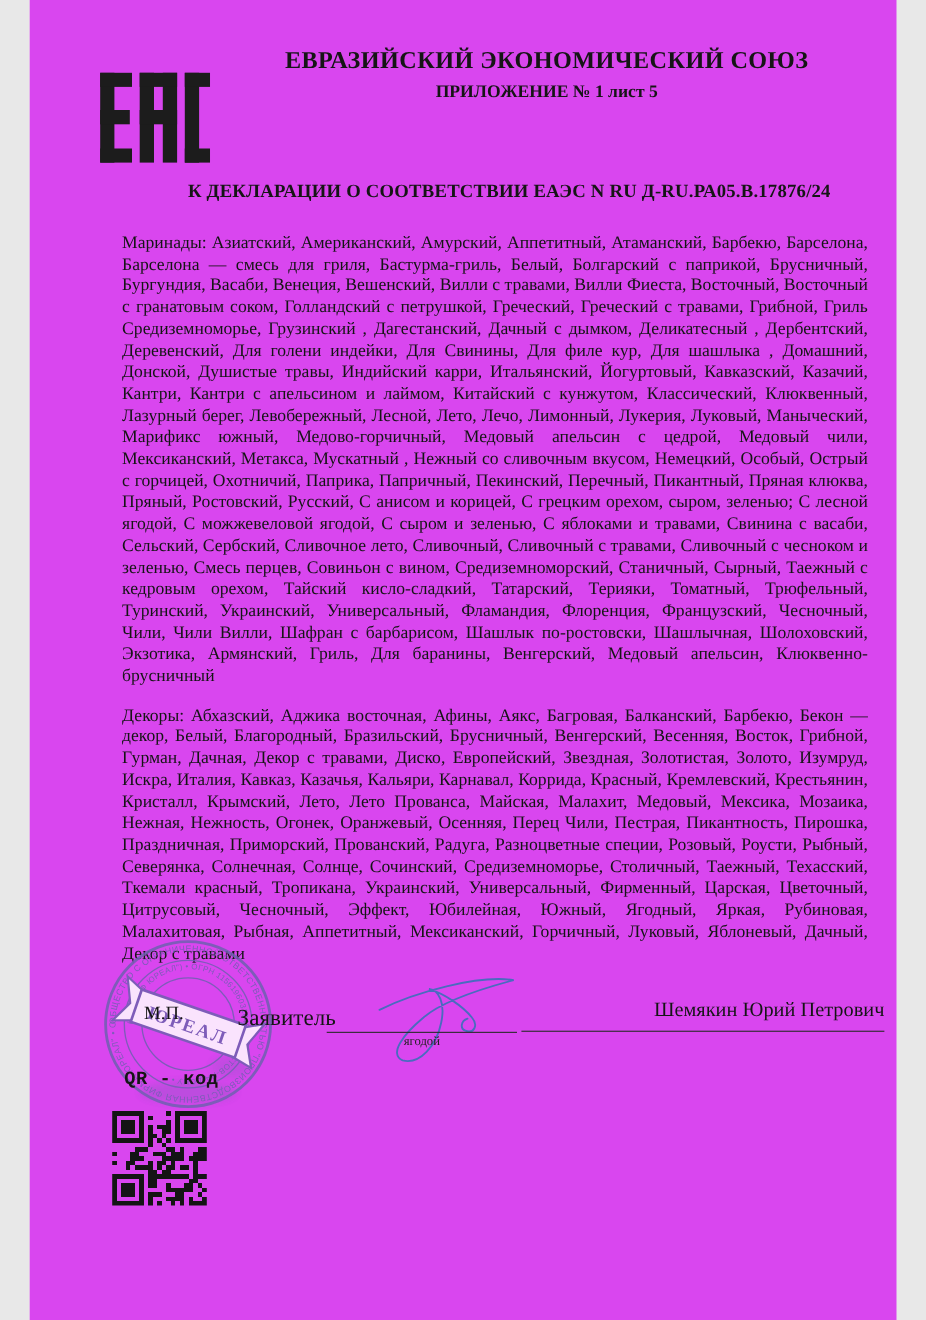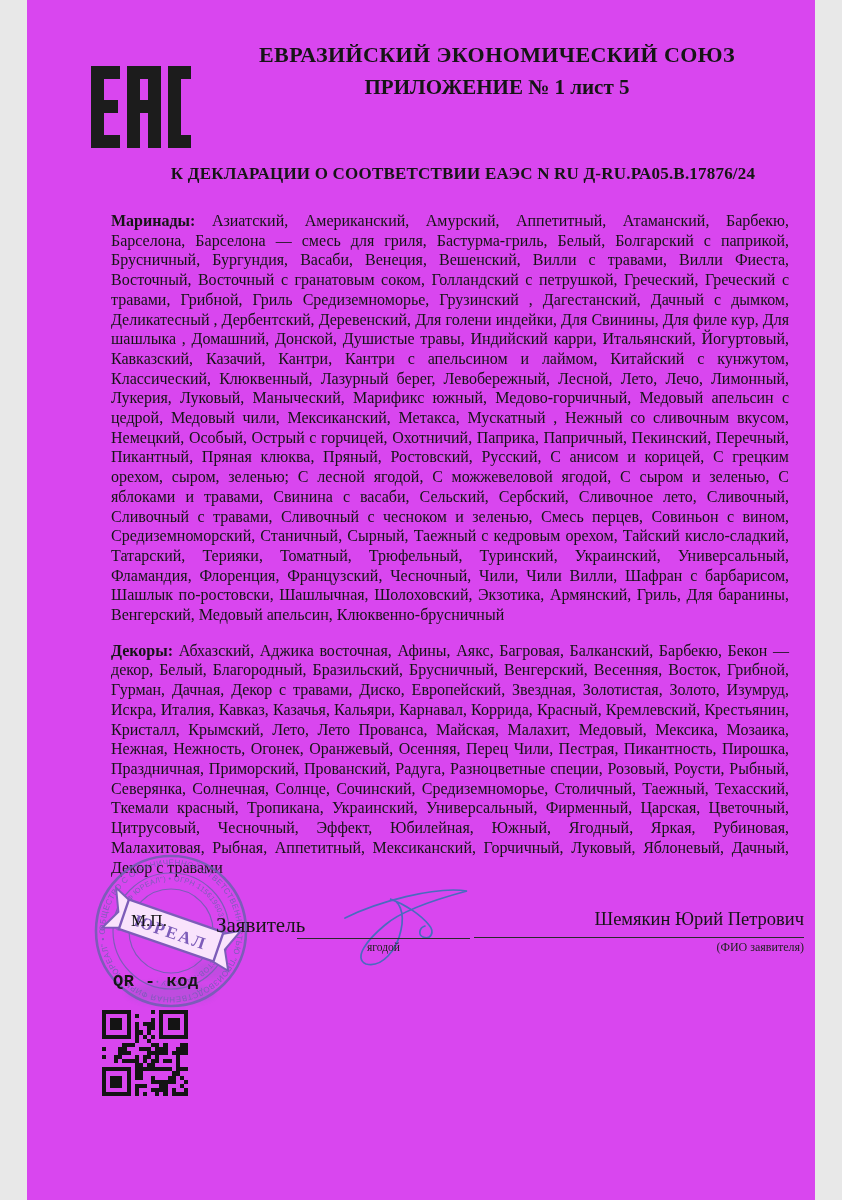--- a/index.html
+++ b/index.html
@@ -7,33 +7,33 @@
   .page{
     position:relative; width:788px; height:1200px; margin:0 auto;
     background:#d946ef; overflow:hidden;
     font-family:"Liberation Serif", serif; color:#151515;
     -webkit-font-smoothing:antialiased;
   }
   
   .eac-logo{position:absolute; left:64px; top:66px;}
   .titles{position:absolute; left:180px; top:42px; width:580px; text-align:center;}
   .title1{font-size:22px; font-weight:bold; letter-spacing:.4px; white-space:nowrap;}
-  .title2{font-size:21px; font-weight:bold; margin-top:7px;}
+  .title2{font-size:16px; font-weight:bold; margin-top:7px;}
   .decl{
     position:absolute; left:60px; top:164px; width:752px; text-align:center;
     font-weight:bold; font-size:17px; letter-spacing:.2px; white-space:nowrap;
   }
   
   .body-text{
     position:absolute; left:84px; top:211px; width:678px;
     font-size:16px; line-height:19.7px; text-align:justify;
   }
   .body-text p{margin:0;}
   .body-text p + p{margin-top:16px;}
-  .lead{font-weight:bold;}
+  .lead{font-weight:normal;}
   
   .stamp{position:absolute; left:63px; top:850px; width:162px; height:162px;}
   .mp-label{position:absolute; left:104px; top:911px; font-size:17px;}
   .applicant-label{position:absolute; left:189px; top:913px; font-size:21px;}
   .sig-svg{position:absolute; left:312px; top:878px;}
   .sig-line{position:absolute; left:270px; top:938px; width:173px; border-top:1.3px solid #2a2a2a; height:0;}
   .sig-caption{position:absolute; left:270px; top:941px; width:173px; text-align:center; font-size:11.5px; color:#222;}
   .name-wrap{position:absolute; left:447px; top:909px; width:330px; text-align:right;}
   .applicant-name{font-size:18.5px; white-space:nowrap;}
   .name-line{border-top:1.3px solid #2a2a2a; margin-top:7px;}
@@ -118,21 +118,20 @@
     <svg width="140" height="92" viewBox="0 0 140 92" xmlns="http://www.w3.org/2000/svg">
       <path d="M 6,40 C 38,24 96,8 128,13 C 98,21 62,33 46,47 C 28,62 14,80 27,86 C 43,90 58,72 62,52 C 66,34 60,22 51,21 C 66,26 82,37 90,47 C 96,54 92,62 84,59 C 79,57 80,50 86,48" fill="none" stroke="#4a6bbf" stroke-width="1.7" stroke-linecap="round"></path>
     </svg>
   </div>
   <div class="sig-line"></div>
   <div class="sig-caption">ягодой</div>
 
   <div class="name-wrap">
     <div class="applicant-name">Шемякин Юрий Петрович</div>
     <div class="name-line"></div>
-    <div class="name-caption">(ФИО заявителя)</div>
   </div>
 
   <div class="qr-label">QR - код</div>
 
   <div class="qr-code">
     <svg width="86" height="86" viewBox="0 0 21 21" shape-rendering="crispEdges" xmlns="http://www.w3.org/2000/svg">
       <g id="qr-modules" fill="#141414">
           <rect x="0" y="0" width="1" height="1"></rect>
           <rect x="1" y="0" width="1" height="1"></rect>
           <rect x="2" y="0" width="1" height="1"></rect>

